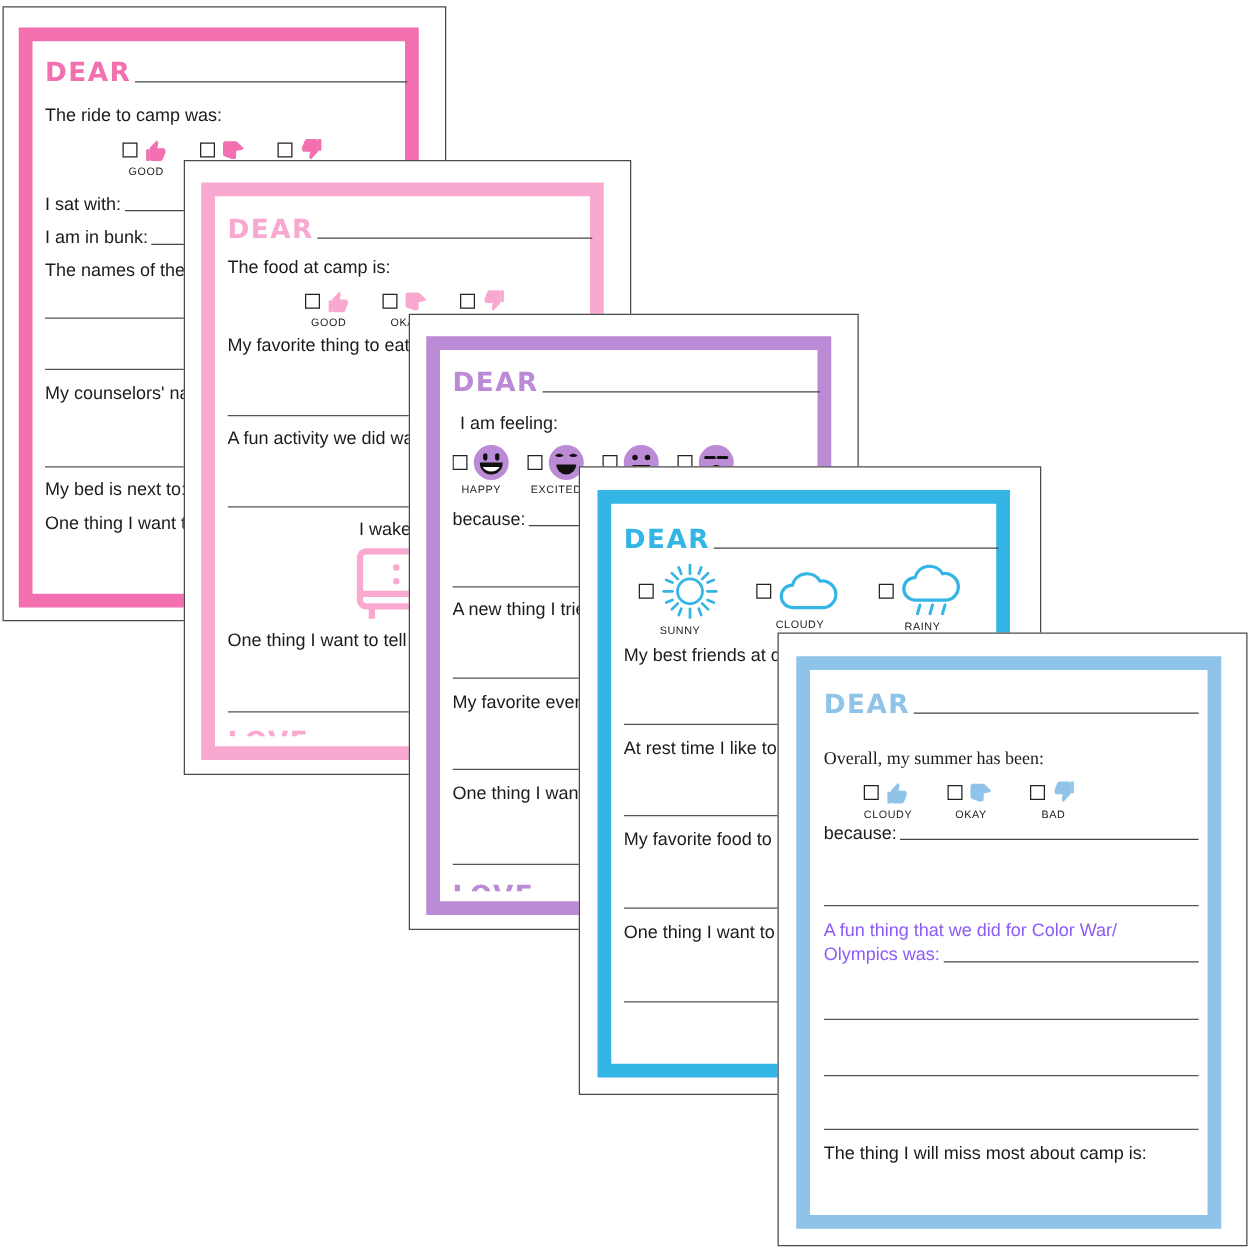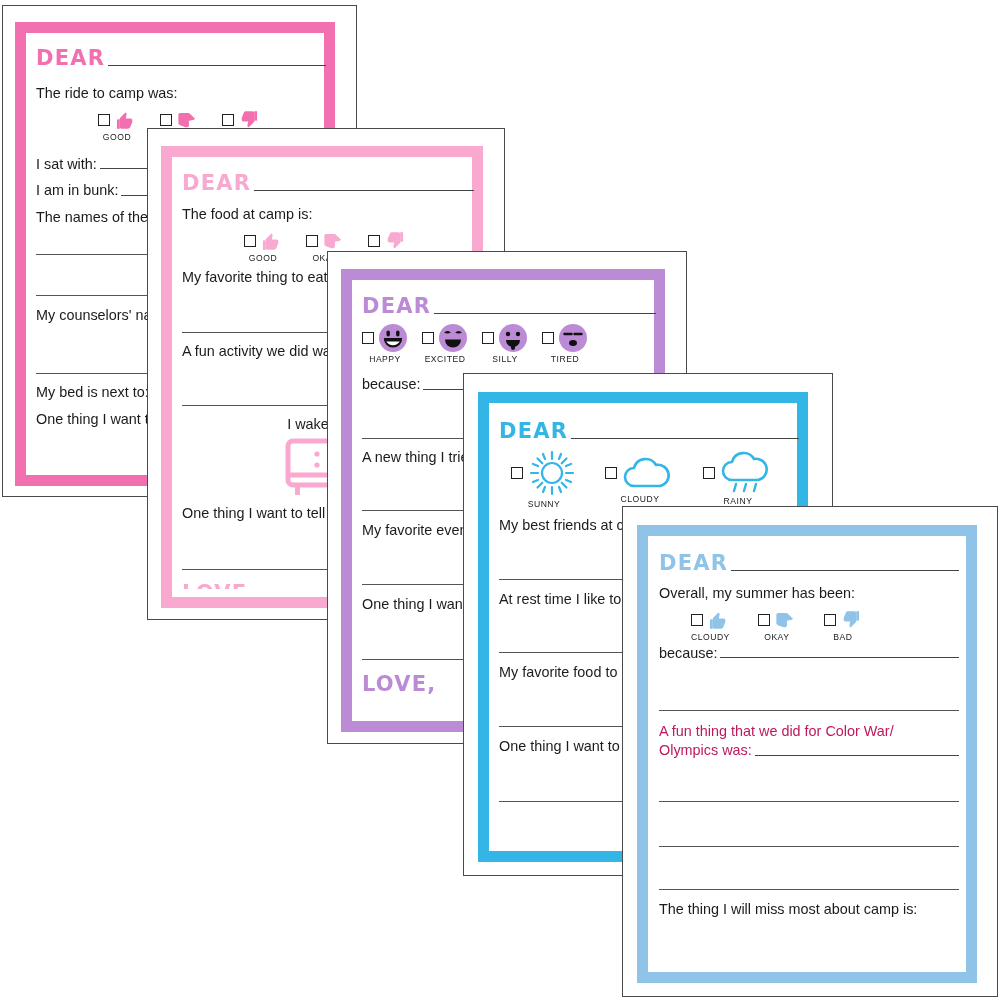--- a/index.html
+++ b/index.html
@@ -56,21 +56,21 @@
     font-family:"Liberation Sans",sans-serif;
   }
   .qrow{display:flex;align-items:flex-end;gap:0;margin-top:9px;}
   .qrow .rule{margin-bottom:4px;}
   .blank{
     border-bottom:1.1px solid #555;
     height:18px;
     margin-top:10px;
     width:100%;
   }
-  .wrapq{font-size:14.4px;color:#be185d;line-height:1.22;}
+  .wrapq{font-size:14.4px;color:#8b5cf6;line-height:1.22;}
 
   
   .opts{display:flex;align-items:flex-start;margin-top:6px;text-align:right;}
   .opt{display:flex;flex-direction:column;align-items:center;}
   .optline{display:flex;align-items:center;gap:4px;}
   .chk{
     width:12px;height:12px;
     border:1.4px solid #222;
     background:#fff;
     box-sizing:border-box;
@@ -243,20 +243,21 @@
 
   <div class="card" style="left:327px;top:251px;width:360px;height:493px;z-index:3;">
     <div class="frame" style="left:13px;top:17px;width:324px;height:463px;border:11px solid #BB8BD6;"></div>
     <div class="inner" style="left:34px;top:38px;width:294px;height:423px;">
 
       <div class="dear-row" style="margin-top:6px;">
         <span class="dear" style="color:#BB8BD6;">DEAR</span>
         <span class="rule"></span>
       </div>
 
+      <div class="q" style="margin-top:14px;margin-left:6px;">I am feeling:</div>
 
       <div class="opts" style="margin-left:0;gap:14px;">
         <div class="opt">
           <div class="optline">
             <span class="chk"></span>
             <svg class="ico" width="30" height="30" viewBox="0 0 30 30">
               <circle cx="15" cy="15" r="14" fill="#BB8BD6"></circle>
               <rect x="8.5" y="7.5" width="3.4" height="6" rx="1.7" fill="#111"></rect>
               <rect x="18.1" y="7.5" width="3.4" height="6" rx="1.7" fill="#111"></rect>
               <path d="M6.5 15.5a8.5 8.5 0 0 0 17 0z" fill="#111"></path>
@@ -409,21 +410,21 @@
 
   <div class="card" style="left:622px;top:506px;width:376px;height:491px;z-index:5;">
     <div class="frame" style="left:14px;top:18px;width:340px;height:458px;border:11px solid #8FC4E8;"></div>
     <div class="inner" style="left:36px;top:39px;width:300px;height:418px;">
 
       <div class="dear-row" style="margin-top:7px;">
         <span class="dear" style="color:#8FC4E8;">DEAR</span>
         <span class="rule"></span>
       </div>
 
-      <div class="q" style="margin-top:11px;">Overall, my summer has been:</div>
+      <div class="q" style="margin-top:25px;font-family:Liberation Serif, serif;">Overall, my summer has been:</div>
 
       <div class="opts" style="margin-left:32px;gap:28px;">
         <div class="opt">
           <div class="optline">
             <span class="chk"></span>
             <svg class="ico" width="22" height="22" viewBox="0 0 24 24">
               <path fill="#8FC4E8" d="M9.2 21.6h6.1c1.1 0 2-.6 2.4-1.6l2.1-5.2c.1-.3.2-.6.2-.9v-1.6c0-1-.8-1.9-1.9-1.9h-5.2l.8-3.9c0-.2.1-.4.1-.6 0-.5-.2-.9-.5-1.2l-.9-.9-5.6 5.8c-.4.4-.6.9-.6 1.4v8.7c0 1 .9 1.9 2 1.9z"></path>
               <path fill="#8FC4E8" d="M3.2 11.3h3.1v10.3H3.2z"></path>
             </svg>
           </div>

